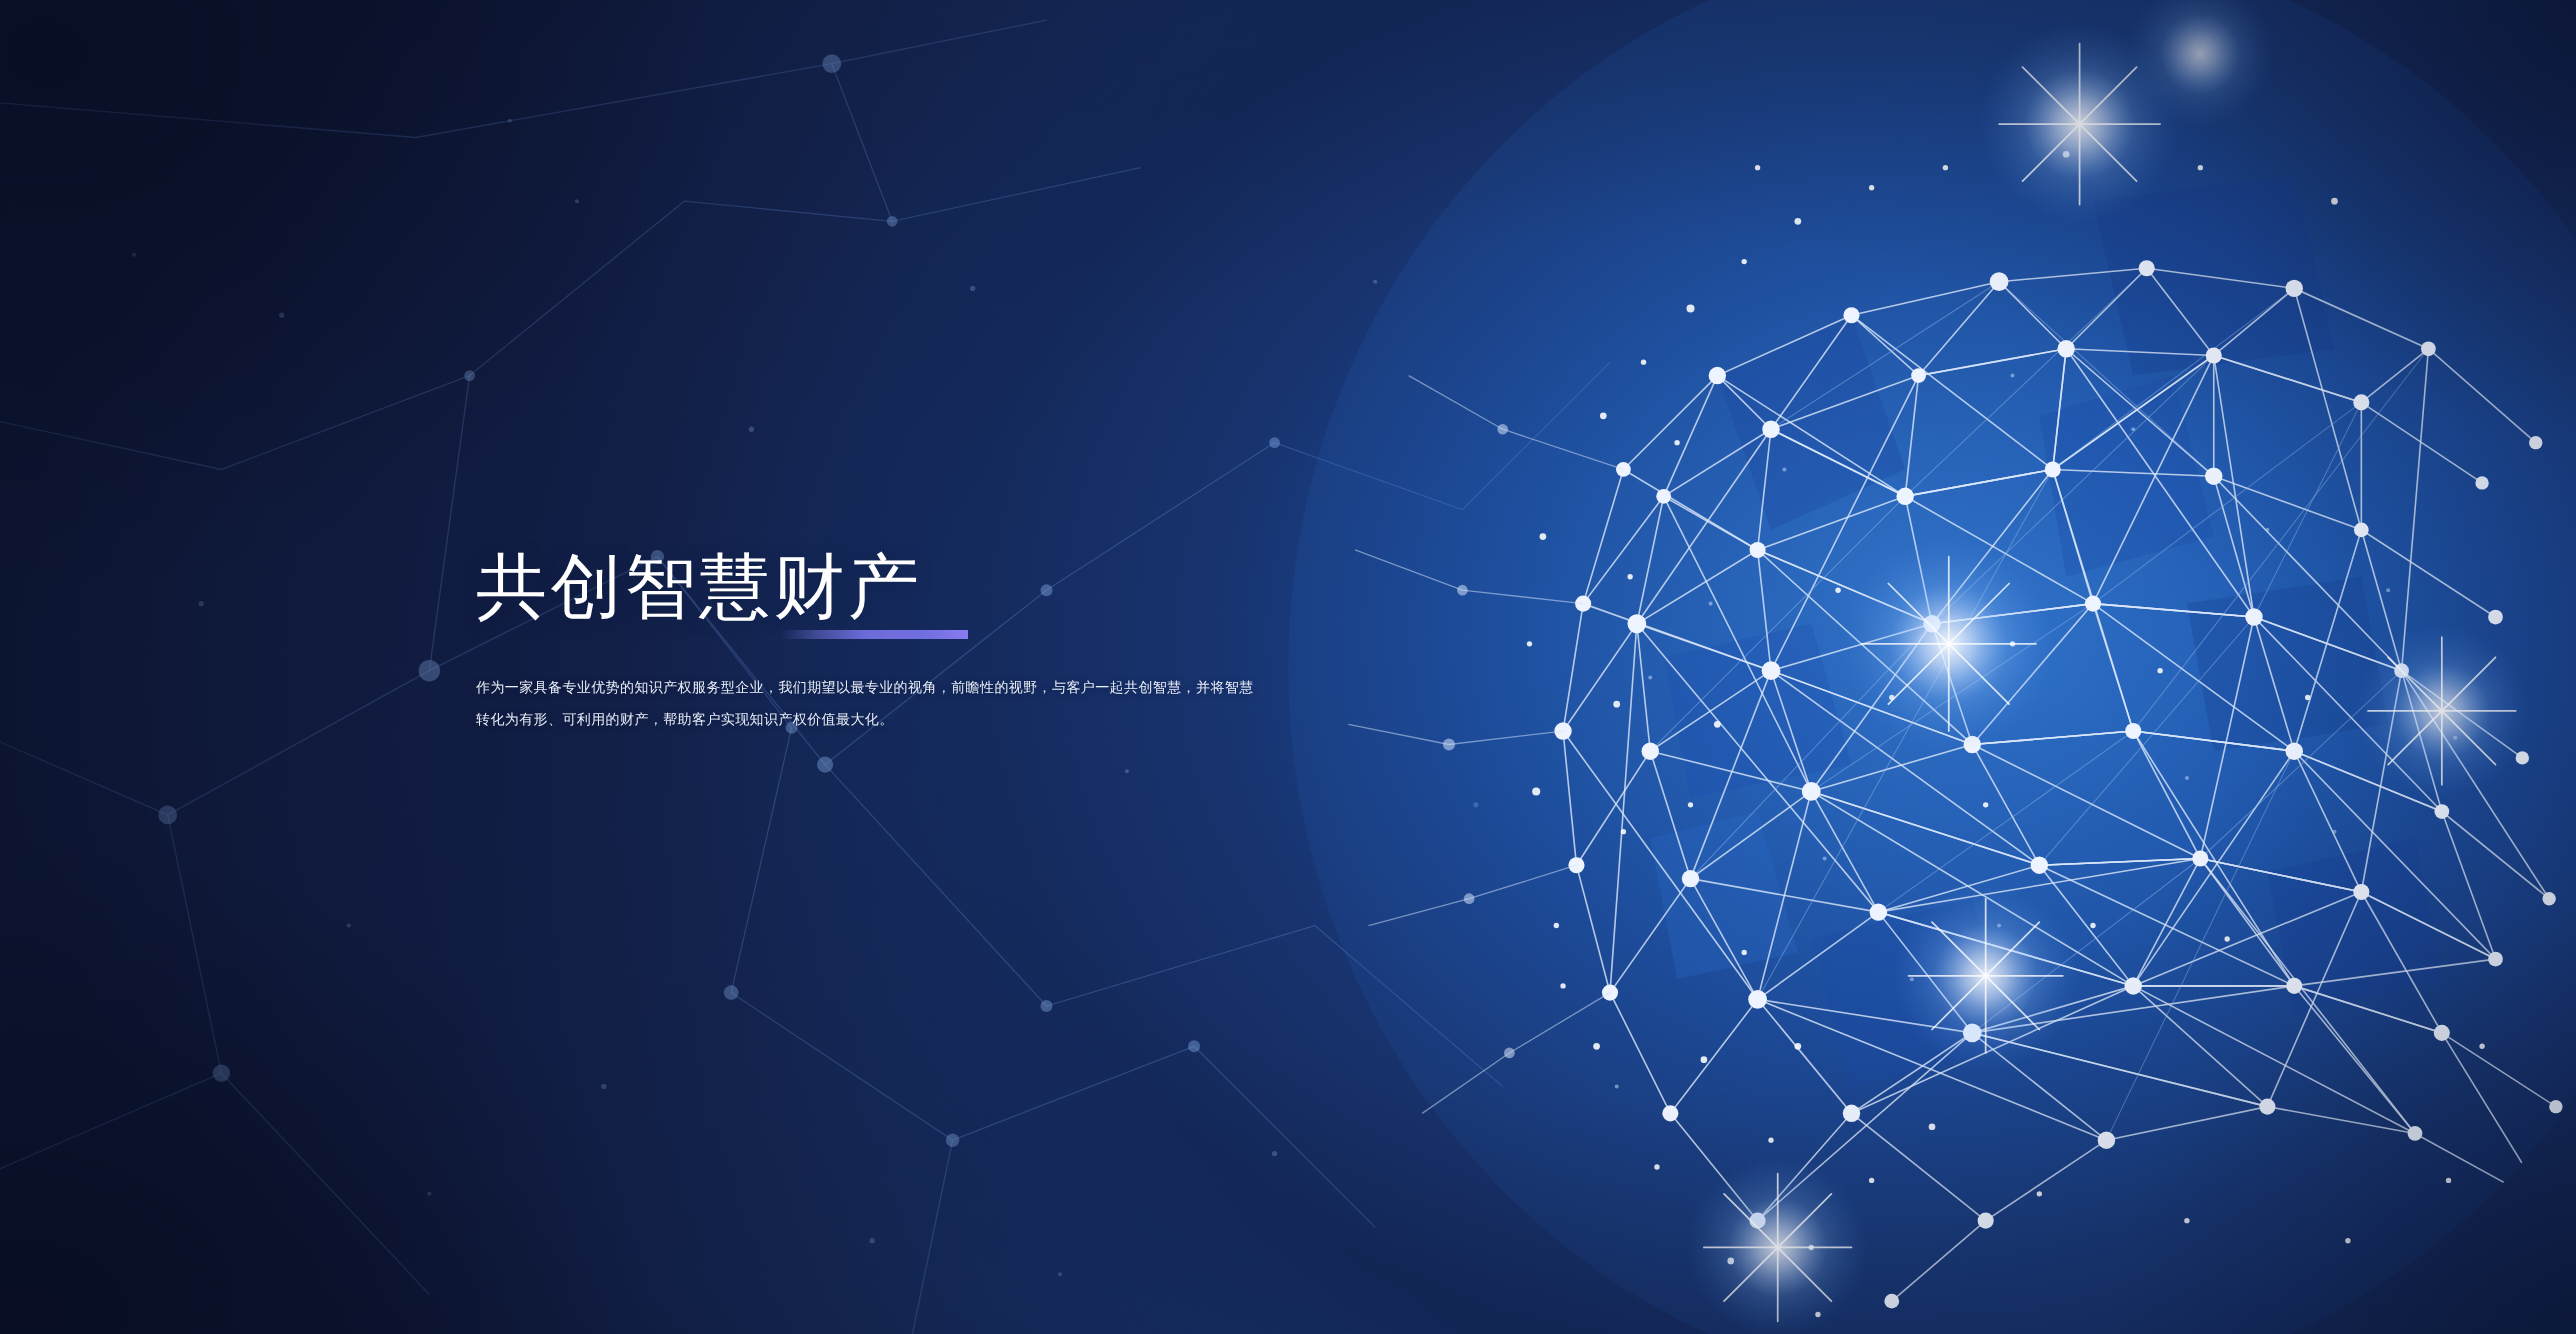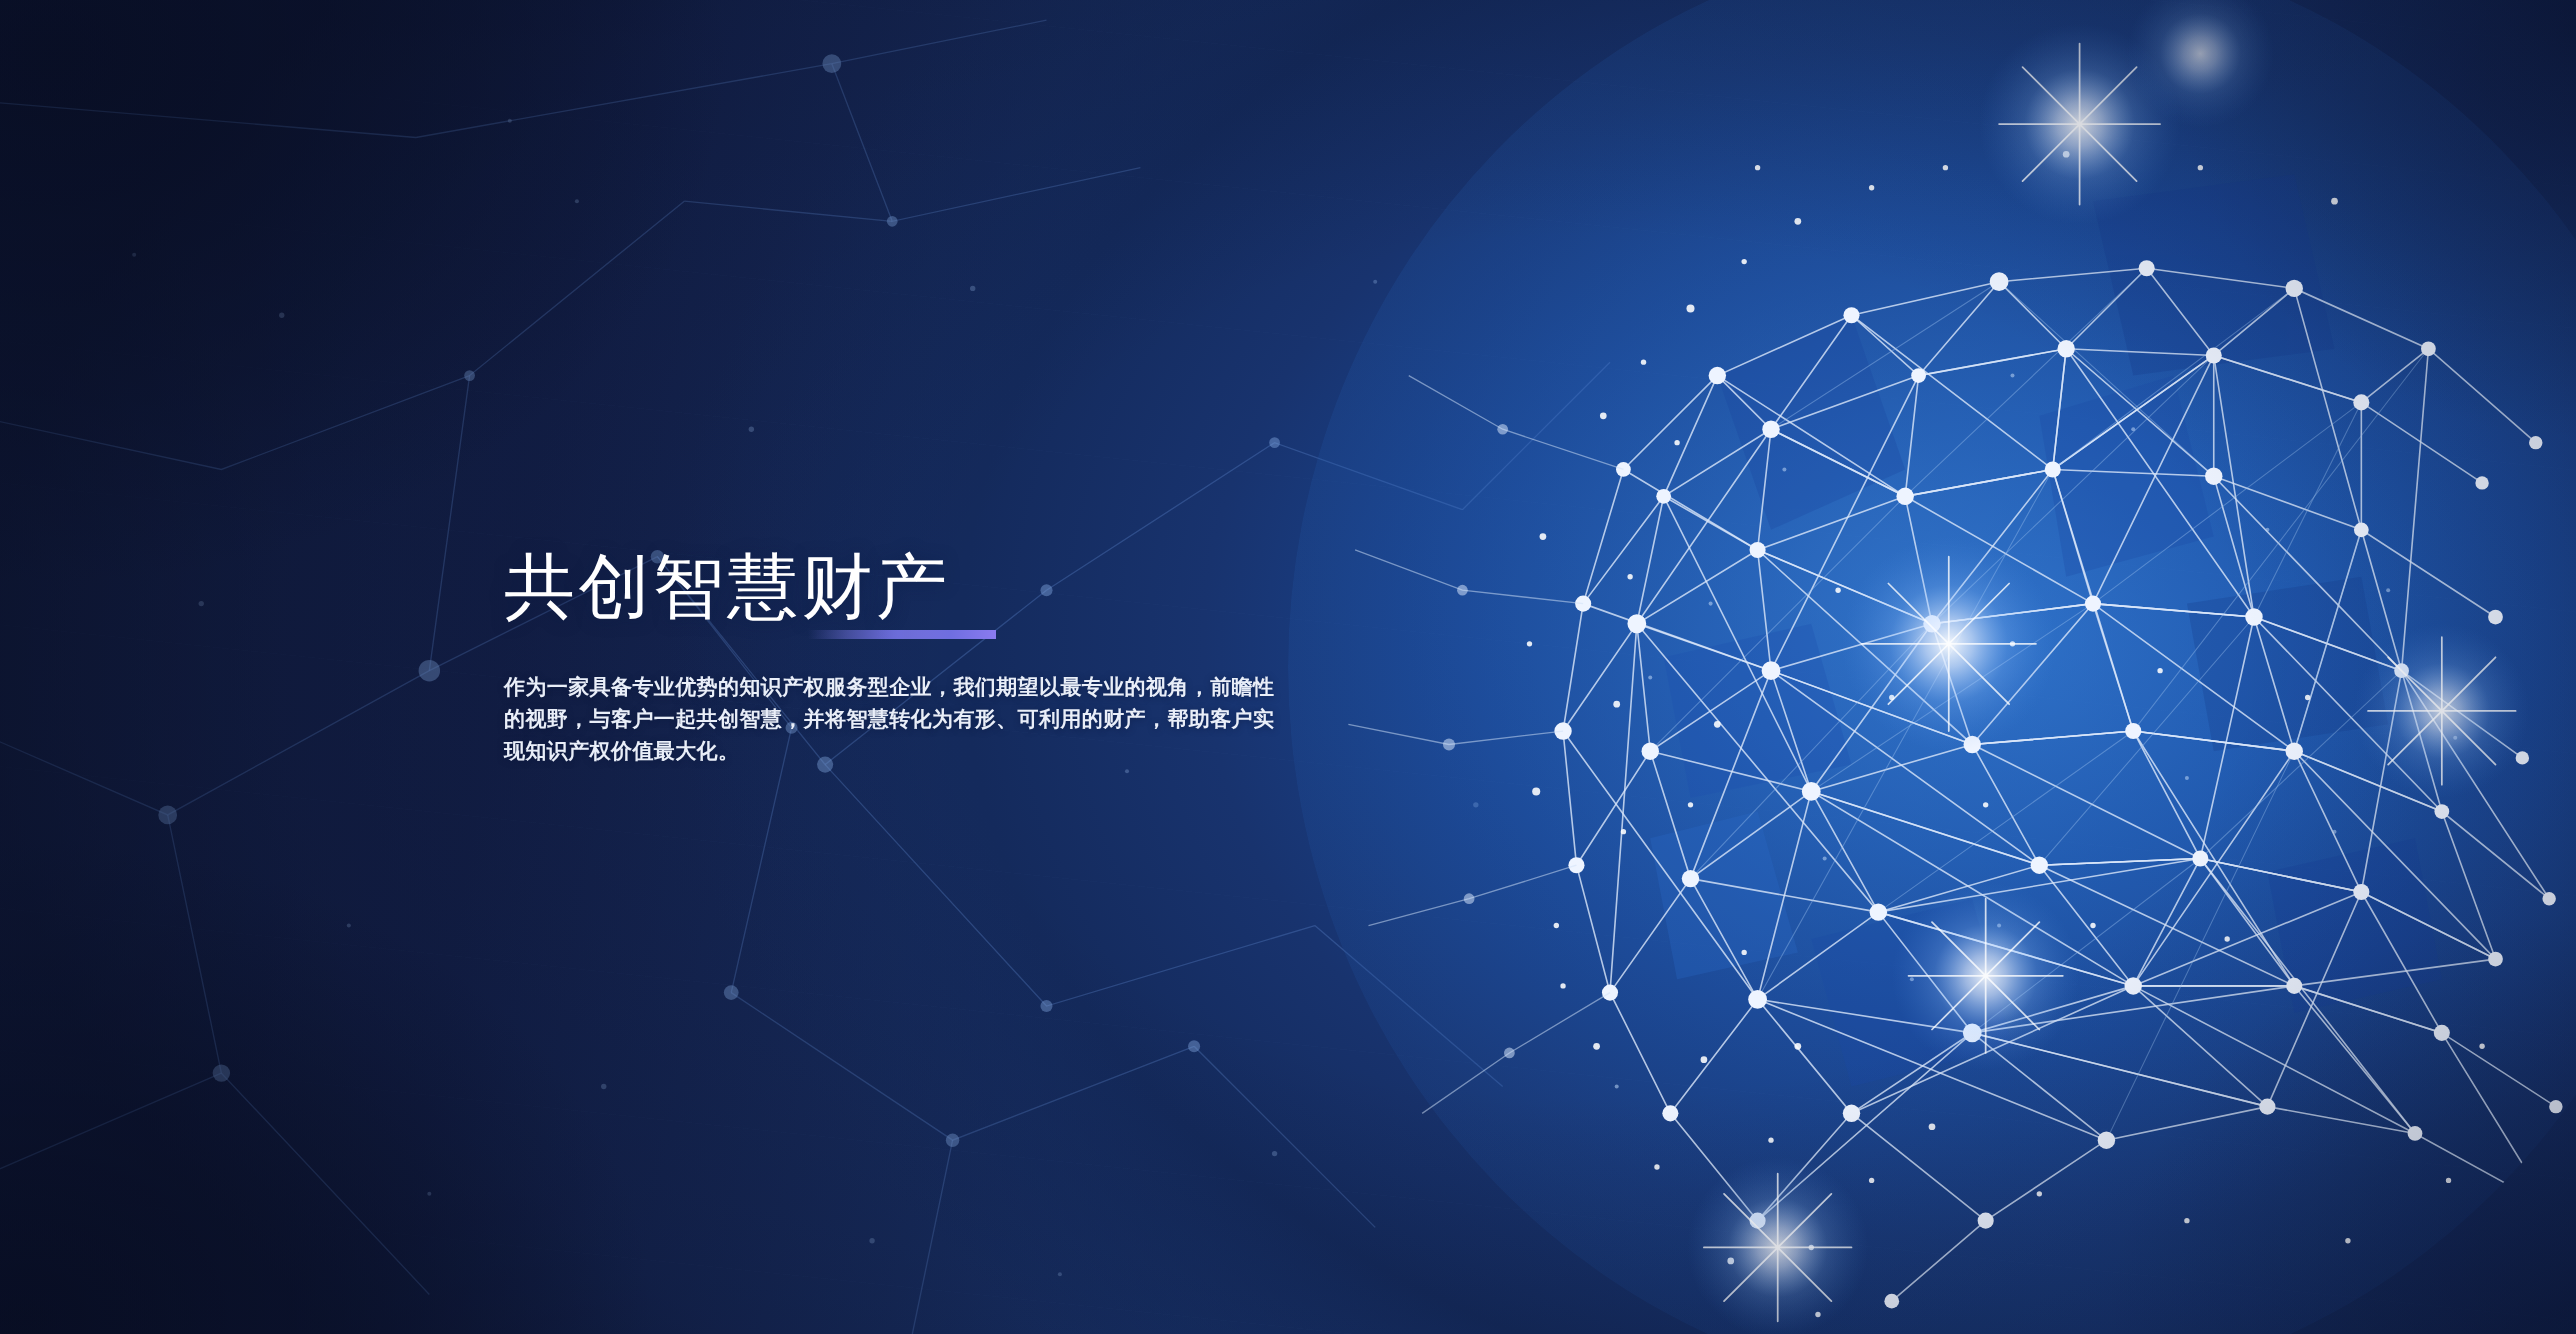--- a/index.html
+++ b/index.html
@@ -29,40 +29,39 @@
     position:absolute;inset:0;
     background:radial-gradient(ellipse 1610px 1073px at 62% 50%, transparent 40%, rgba(8,14,36,.30) 82%, rgba(7,12,32,.55) 100%);
   }
   .bg-sweep{
     position:absolute;inset:0;opacity:.30;
     background:repeating-linear-gradient(6deg, rgba(120,170,240,.055) 0px, rgba(120,170,240,.055) 0.7px, transparent 0.7px, transparent 141px);
   }
   .svg-layer{position:absolute;inset:0;width:2576px;height:1334px;}
 
   
-  .content{position:absolute;left:504px;top:549px;width:1073px;}
+  .content{position:absolute;left:476px;top:549px;width:1073px;}
   .headline{
     display:flex;align-items:flex-end;white-space:nowrap;
     color:#ffffff;font-size:71px;font-weight:400;line-height:1.06;
     letter-spacing:3.4px;
     text-shadow:0 1.3px 14.8px rgba(10,25,65,.55);
   }
   .hl-seg{position:relative;display:inline-block;padding-bottom:14.8px;}
   .hl-gap{display:inline-block;width:42px;}
   .hl-bar{
     position:absolute;bottom:0;height:9.4px;
     background:linear-gradient(90deg, rgba(110,120,210,0) 0%, rgba(104,106,206,.55) 26%, #6f6ee0 62%, #8a7bf0 100%);
   }
   .hl-bar.b1{right:-3.4px;width:146px;}
   .hl-bar.b2{right:-4px;width:119px;}
   .body-copy{
     margin-top:32px;width:778px;
-    color:#e9eef8;font-size:21px;line-height:32px;letter-spacing:0.4px;
+    color:#e9eef8;font-size:14px;line-height:32px;letter-spacing:0.4px;
     text-shadow:0 0.7px 6.7px rgba(8,20,55,.5);
-    font-weight:bold;
   }
 </style>
 </head>
 <body>
 
 <div id="stage">
 
   <div class="bg-base"></div>
   <div class="bg-sweep"></div>
   <div class="bg-corner-dark"></div>

